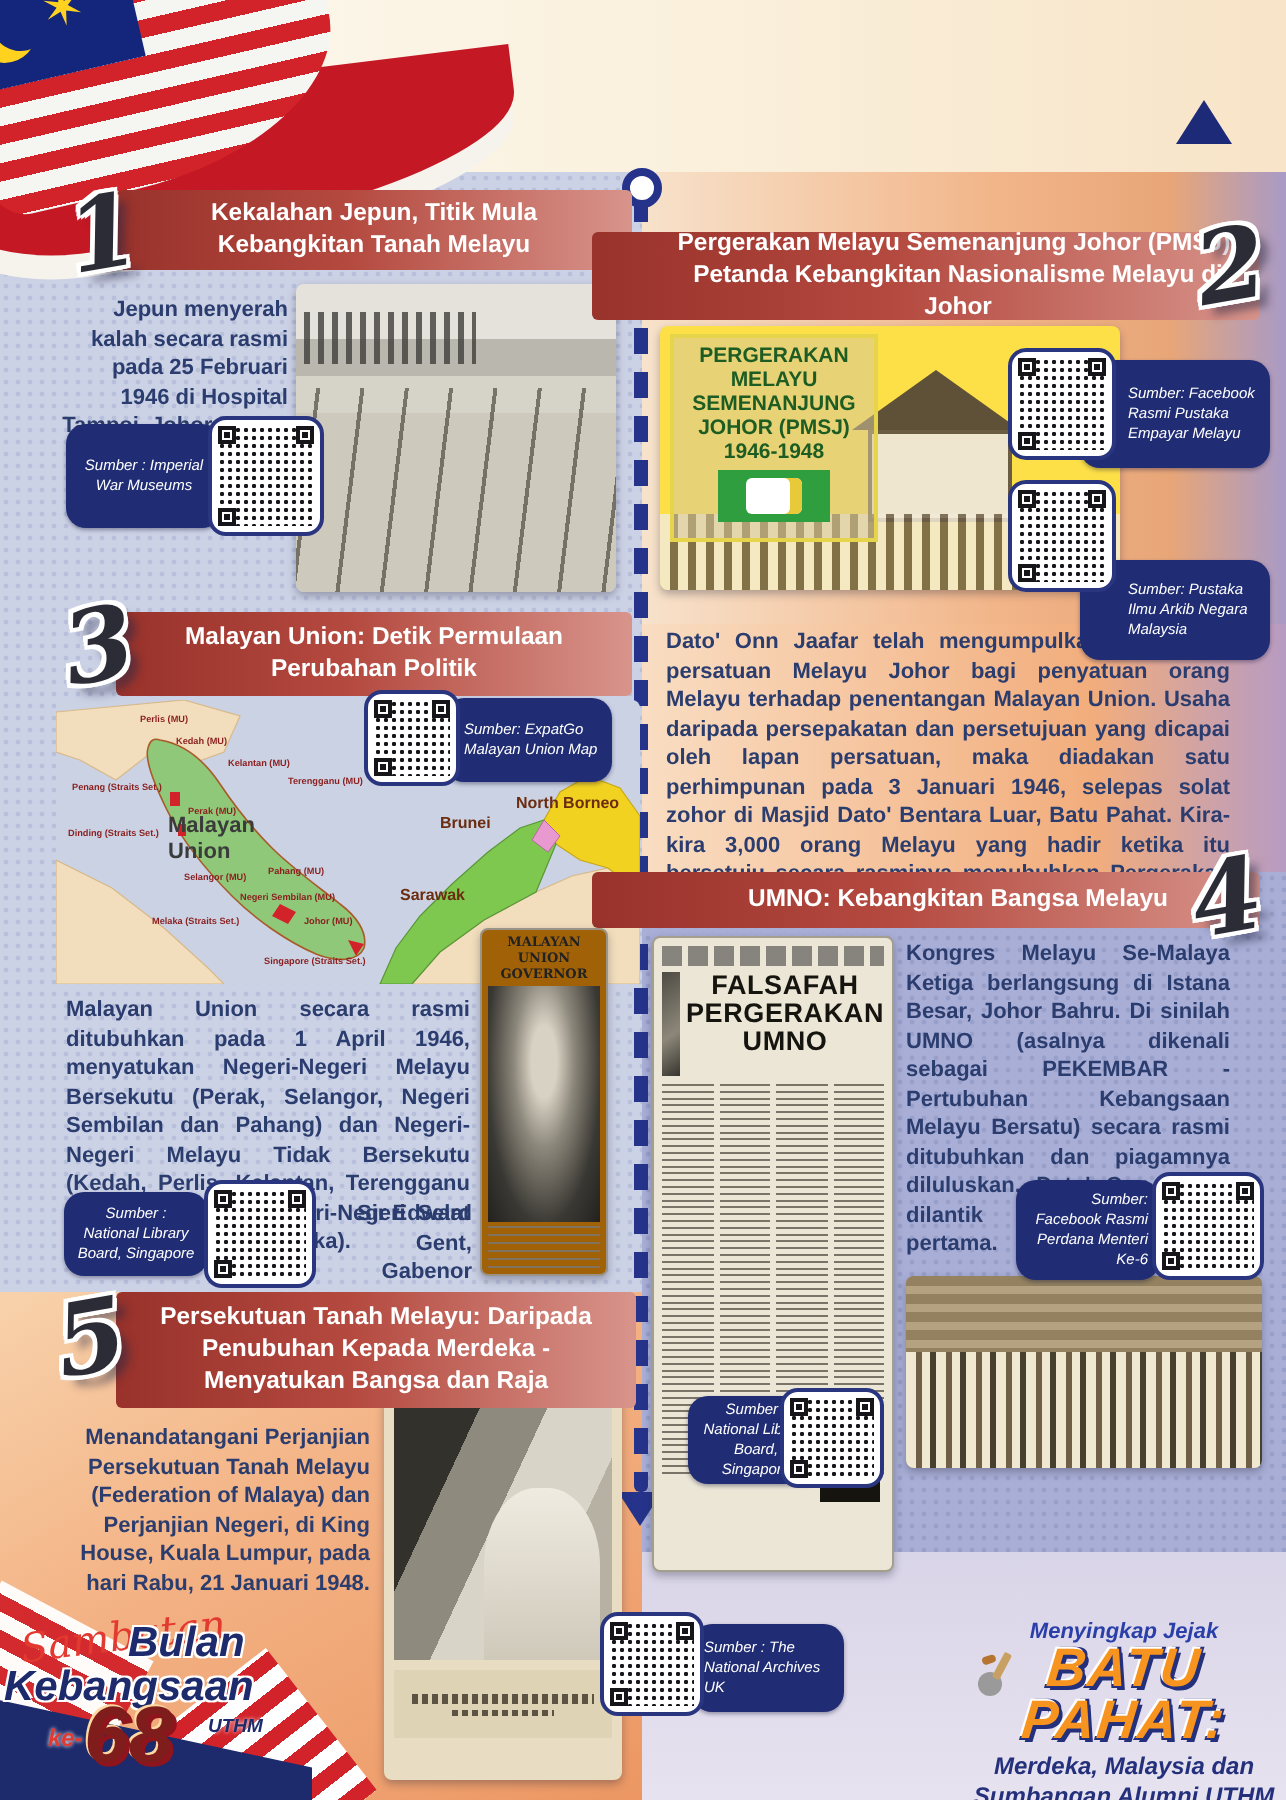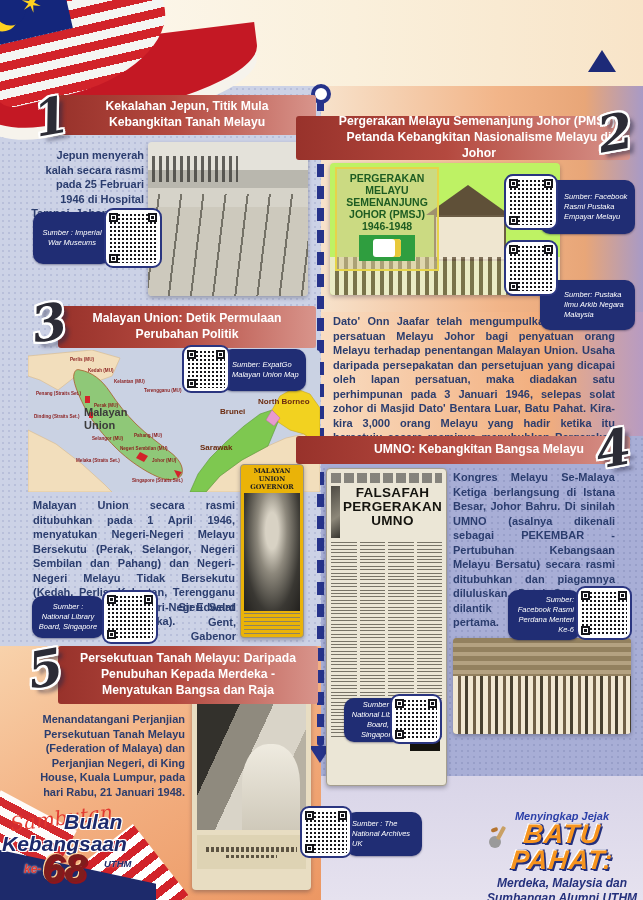--- a/index.html
+++ b/index.html
@@ -80,40 +80,40 @@
 
   
   .photo-weapons{left:148px;top:142px;width:160px;height:154px;
     background:linear-gradient(180deg,#e4e2da 0 18%,#b9b7ae 18% 30%,#d6d3c9 30% 42%,#cdc9bd 42% 100%);}
   .photo-weapons::before{content:"";position:absolute;left:4px;top:14px;width:86px;height:26px;
     background:repeating-linear-gradient(90deg,#3f3e3a 0 3px,transparent 3px 7px);opacity:.8;}
   .photo-weapons::after{content:"";position:absolute;left:0;top:52px;width:100%;height:102px;
     background:repeating-linear-gradient(97deg,transparent 0 10px,#57544a 10px 12px,transparent 12px 22px);opacity:.75;}
 
   
-  .photo-pmsj{left:330px;top:163px;width:230px;height:132px;background:#bef264;}
+  .photo-pmsj{left:330px;top:163px;width:230px;height:132px;background:#fde047;}
   .photo-pmsj .roof{position:absolute;left:96px;top:22px;width:0;height:0;
     border-left:42px solid transparent;border-right:42px solid transparent;border-bottom:30px solid #5f5038;}
   .photo-pmsj .wall{position:absolute;left:104px;top:52px;width:68px;height:42px;background:#efe6d0;border:2px solid #6b5c44;}
   .photo-pmsj .crowd{position:absolute;left:0;bottom:0;width:100%;height:38px;
     background:repeating-linear-gradient(90deg,#f2ead6 0 5px,#6d5d46 5px 9px);opacity:.85;}
   .pmsj-box{position:absolute;left:5px;top:4px;width:104px;height:104px;z-index:2;
     border:2px solid #e6d44a;background:rgba(214,199,155,.55);
     display:flex;flex-direction:column;align-items:center;justify-content:flex-start;padding:3px;box-sizing:border-box;}
   .pmsj-title{color:#1d5c22;font-weight:bold;font-size:10.5px;line-height:1.15;text-align:center;}
   .pmsj-flag{width:56px;height:26px;background:#2f9e3f;margin-top:3px;position:relative;}
   .pmsj-flag::after{content:"";position:absolute;left:14px;top:4px;width:28px;height:18px;background:#fff;border-radius:3px;
     box-shadow:inset -6px 0 0 #e8c93a;}
 
   
   .map{position:absolute;left:28px;top:350px;width:292px;height:142px;z-index:3;}
   .map svg{display:block;}
 
   
-  .clip-portrait{left:240px;top:464px;width:64px;height:174px;background:#eab308;border:1px solid #9a9488;
+  .clip-portrait{left:240px;top:464px;width:64px;height:174px;background:#a16207;border:1px solid #9a9488;
     padding:3px 3px;box-sizing:border-box;z-index:5;}
   .clip-portrait .clip-head{font-family:"DejaVu Serif",serif;font-weight:bold;font-size:6.5px;line-height:1.2;
     text-align:center;color:#222;}
   .clip-portrait .clip-photo{margin-top:2px;width:100%;height:118px;
     background:radial-gradient(ellipse at 50% 32%,#d8d2c4 0 16%,#8d887c 38%,#3a3833 72%,#23211e 100%);}
   .clip-portrait .clip-cap{margin-top:2px;width:100%;height:26px;
     background:repeating-linear-gradient(180deg,#777 0 1px,transparent 1px 4px);opacity:.8;}
 
   
   .newsclip{left:326px;top:468px;width:121px;height:318px;background:#ebe6d6;border:1px solid #a49e8e;

